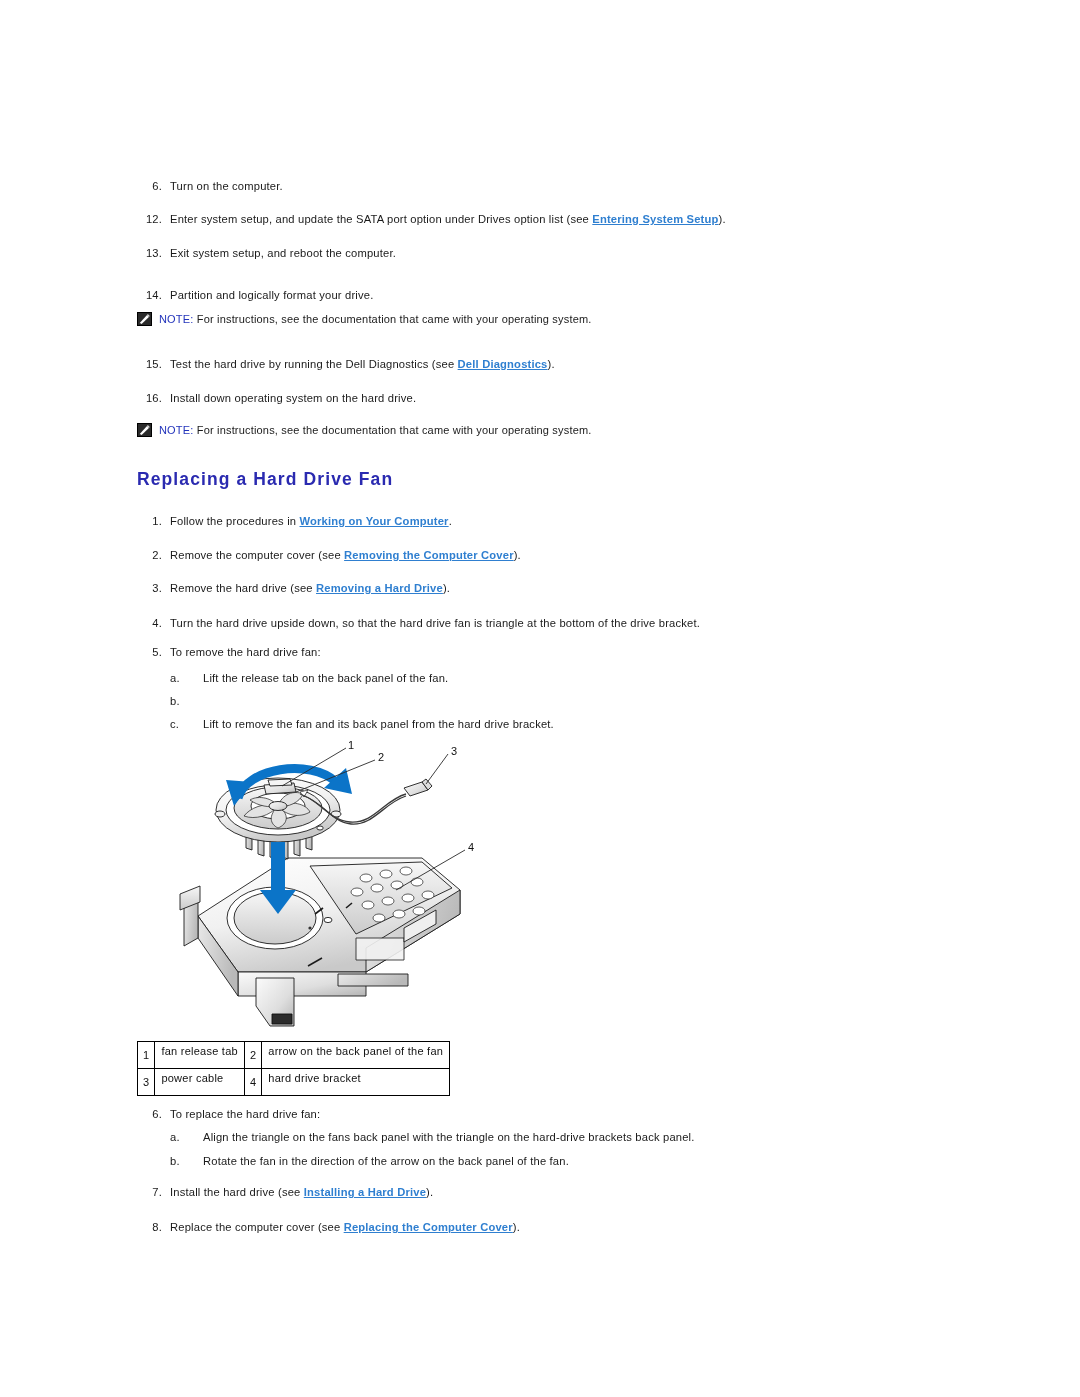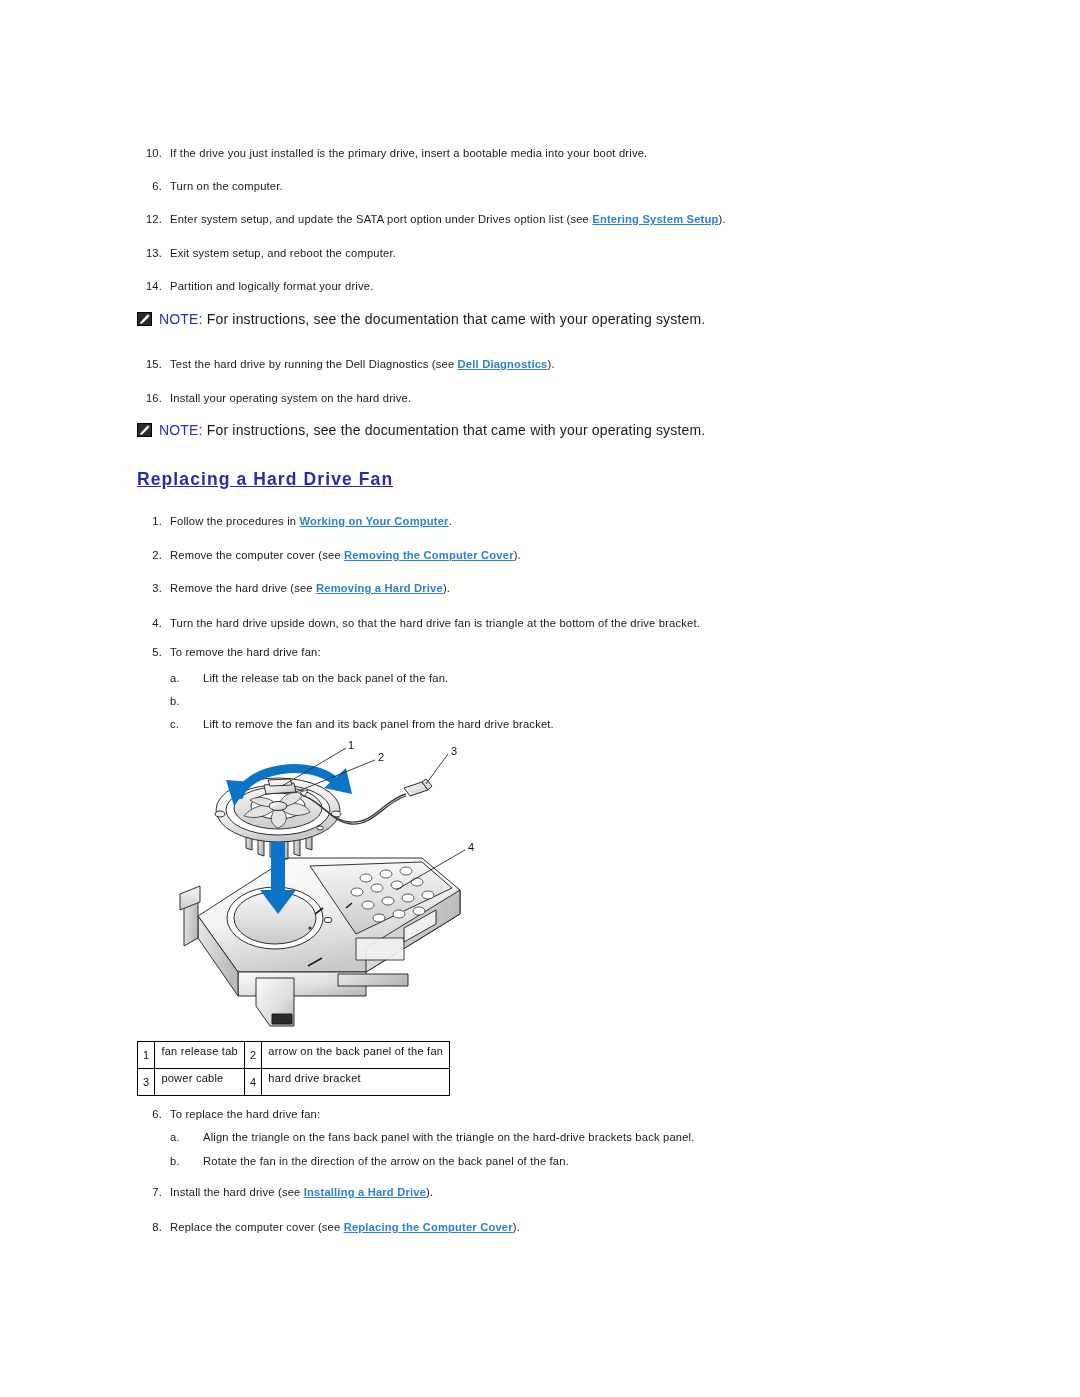--- a/index.html
+++ b/index.html
@@ -59,21 +59,21 @@
     width: 18px;
     text-align: left;
     font-size: 11.2px;
   }
 
   
   .note {
     position: relative;
     margin-left: 137px;
     padding-left: 22px;
-    font-size: 14px;
+    font-size: 11px;
     color: #1a1a1a;
     line-height: 14px;
     letter-spacing: 0.18px;
   }
   .note .note-label {
     color: #2233bb;
   }
   .note-icon {
     position: absolute;
     left: 0;
@@ -132,41 +132,37 @@
   .figure svg { display: block; }
 
   
   .abs { position: absolute; }
 </style>
 </head>
 <body>
 
 <div class="page">
 
-  <div class="step abs" style="top:146px;">
-    <span class="num">10.</span>
-    <span class="body">If the drive you just installed is the primary drive, insert a bootable media into your boot drive.</span>
-  </div>
 
   <div class="step abs" style="top:179px;">
     <span class="num">6.</span>
     <span class="body">Turn on the computer.</span>
   </div>
 
   <div class="step abs" style="top:212px;">
     <span class="num">12.</span>
     <span class="body"><span>Enter system setup, and update the SATA port option under Drives option list (see </span><a class="doclink">Entering System Setup</a><span>).</span></span>
   </div>
 
   <div class="step abs" style="top:246px;">
     <span class="num">13.</span>
     <span class="body">Exit system setup, and reboot the computer.</span>
   </div>
 
-  <div class="step abs" style="top:279px;">
+  <div class="step abs" style="top:288px;">
     <span class="num">14.</span>
     <span class="body">Partition and logically format your drive.</span>
   </div>
 
   <div class="note abs" style="top:312px;">
     <span class="note-icon">
       <svg width="15" height="14" viewBox="0 0 15 14">
         <rect x="0.5" y="0.5" width="14" height="13" fill="#2a2a2a" stroke="#000" stroke-width="1"></rect>
         <path d="M2.5 11.2 L9.8 3.2 L11.9 5.0 L4.6 12.0 Z" fill="#ffffff"></path>
         <path d="M2.5 11.2 L4.6 12.0 L2.4 12.6 Z" fill="#111111"></path>
@@ -176,36 +172,36 @@
     <span class="note-label">NOTE:</span><span> For instructions, see the documentation that came with your operating system.</span>
   </div>
 
   <div class="step abs" style="top:357px;">
     <span class="num">15.</span>
     <span class="body"><span>Test the hard drive by running the Dell Diagnostics (see </span><a class="doclink">Dell Diagnostics</a><span>).</span></span>
   </div>
 
   <div class="step abs" style="top:391px;">
     <span class="num">16.</span>
-    <span class="body">Install your operating system on the hard drive.</span>
+    <span class="body">Install down operating system on the hard drive.</span>
   </div>
 
   <div class="note abs" style="top:423px;">
     <span class="note-icon">
       <svg width="15" height="14" viewBox="0 0 15 14">
         <rect x="0.5" y="0.5" width="14" height="13" fill="#2a2a2a" stroke="#000" stroke-width="1"></rect>
         <path d="M2.5 11.2 L9.8 3.2 L11.9 5.0 L4.6 12.0 Z" fill="#ffffff"></path>
         <path d="M2.5 11.2 L4.6 12.0 L2.4 12.6 Z" fill="#111111"></path>
         <path d="M9.8 3.2 L10.8 2.1 L12.8 3.9 L11.9 5.0 Z" fill="#d8d8d8"></path>
       </svg>
     </span>
     <span class="note-label">NOTE:</span><span> For instructions, see the documentation that came with your operating system.</span>
   </div>
 
-  <h2 class="section-title abs" style="top:468px;text-decoration:underline;">Replacing a Hard Drive Fan</h2>
+  <h2 class="section-title abs" style="top:468px;">Replacing a Hard Drive Fan</h2>
 
   <div class="step abs" style="top:514px;">
     <span class="num">1.</span>
     <span class="body"><span>Follow the procedures in </span><a class="doclink">Working on Your Computer</a><span>.</span></span>
   </div>
 
   <div class="step abs" style="top:548px;">
     <span class="num">2.</span>
     <span class="body"><span>Remove the computer cover (see </span><a class="doclink">Removing the Computer Cover</a><span>).</span></span>
   </div>

